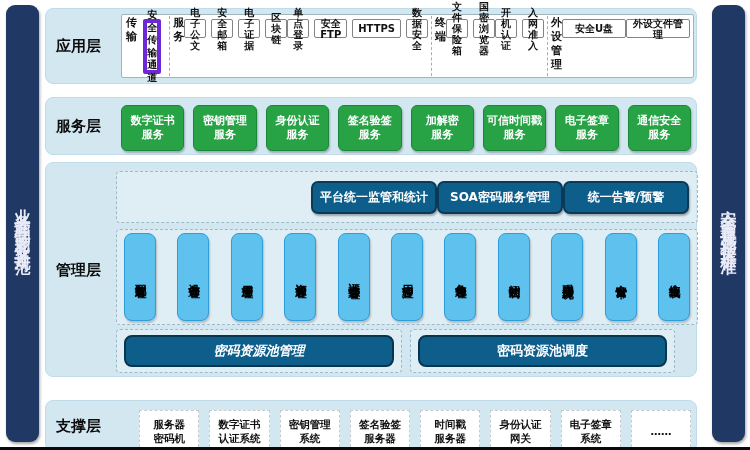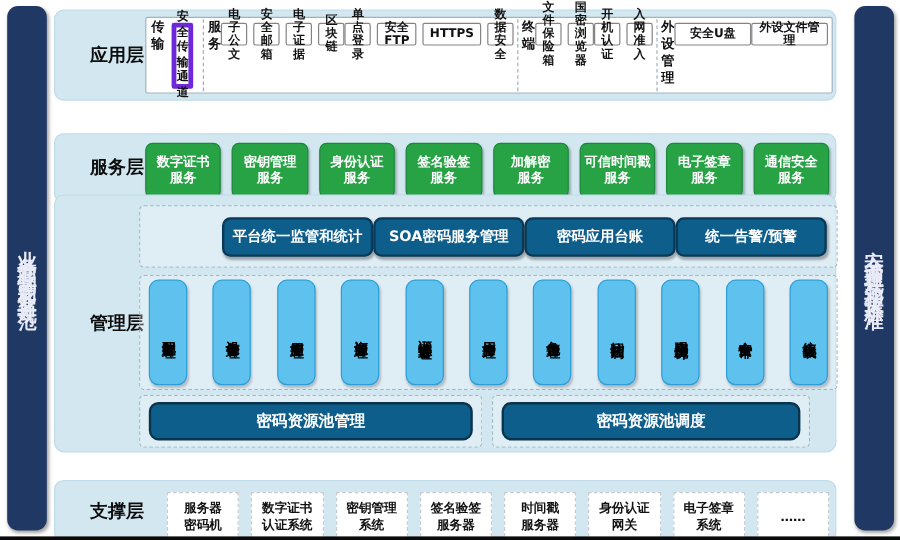--- a/index.html
+++ b/index.html
@@ -11,25 +11,25 @@
   .vbar{position:absolute;top:5px;bottom:8px;width:33px;background:#1f3864;border-radius:9px;
         display:flex;align-items:center;justify-content:center;box-shadow:1px 2px 3px rgba(0,0,0,.35);}
   .vbar.left{left:6px;} .vbar.right{right:5px;}
   .vbar span{writing-mode:vertical-rl;text-orientation:upright;color:#e9ebf7;font-size:16px;
              font-weight:600;letter-spacing:5px;line-height:1;}
 
   
   .band{position:absolute;left:45px;width:652px;background:#d3e7f1;border:1px solid #c0dbe9;
         border-radius:8px;box-sizing:border-box;}
   .band-app{top:8px;height:76px;}
-  .band-svc{top:111px;height:58px;}
+  .band-svc{top:97px;height:58px;}
   .band-mgmt{top:162px;height:215px;}
   .band-sup{top:400px;height:52px;}
   .layer-label{position:absolute;left:10px;top:50%;transform:translateY(-50%);width:64px;
-               text-align:right;font-weight:bold;font-size:15px;color:#0d0d0d;}
+               text-align:left;font-weight:bold;font-size:15px;color:#0d0d0d;}
 
   
   .app-container{position:absolute;left:75px;top:5px;width:573px;height:64px;background:#fff;
                  border:1px solid #9fb4bd;border-radius:2px;display:flex;box-sizing:border-box;}
   .app-group{display:flex;flex-direction:row;box-sizing:border-box;padding:1px 3px 3px;}
   .g-trans{width:67px;} .g-serv{width:268px;} .g-term{width:138px;} .g-peri{flex:1;}
   .vsep{border-left:1px dashed #9fb0ba;margin:1px 0;}
   .group-title{text-align:center;font-weight:bold;font-size:11px;line-height:14px;height:14px;}
   .app-row{display:flex;gap:5px;justify-content:center;margin-top:3px;}
   .app-box{background:#fff;border:1px solid #848484;border-radius:2px;font-weight:bold;font-size:10px;
@@ -55,21 +55,21 @@
   .mgmt-btn{width:126px;height:33px;background:#0e5e8c;border:2px solid #0a3a57;border-radius:7px;
             color:#fff;font-weight:bold;font-size:12px;display:flex;align-items:center;
             justify-content:center;box-shadow:1px 2px 2px rgba(0,0,0,.3);box-sizing:border-box;}
   .box-b{left:70px;top:66px;width:582px;height:96px;display:flex;align-items:center;
          justify-content:space-between;padding:0 7px;}
   .vert-box{width:30px;height:86px;background:#5ec1ee;border:1px solid #2d9ed8;border-radius:8px;
             display:flex;align-items:center;justify-content:center;color:#000;
             box-shadow:1px 2px 2px rgba(0,0,0,.2);}
   .vert-box span{writing-mode:vertical-rl;text-orientation:upright;font-weight:bold;font-size:11.5px;
                  line-height:1;letter-spacing:1px;}
-  .box-c{left:70px;top:166px;width:286px;height:44px;}
+  .box-c{left:70px;top:166px;width:286px;height:44px;font-style:italic;}
   .box-d{left:364px;top:166px;width:265px;height:44px;}
   .pool-bar{position:absolute;left:7px;right:7px;top:5px;bottom:5px;background:#0e5e8c;
             border:2px solid #09344d;border-radius:8px;color:#fff;font-weight:bold;font-size:13px;
             display:flex;align-items:center;justify-content:center;}
 
   
   .sup-row{position:absolute;left:75px;right:5px;top:9px;display:flex;gap:10px;padding-left:18px;}
   .sup-box{flex:1;height:40px;background:#fff;border:1px dashed #c3ccd2;font-weight:bold;font-size:10.5px;
            display:flex;align-items:center;justify-content:center;text-align:center;
            white-space:pre-line;line-height:1.35;}
@@ -164,21 +164,20 @@
 服务</div>
     </div>
   </div>
 
   <div class="band band-mgmt">
     <div class="layer-label">管理层</div>
 
     <div class="dashed-box box-a">
       <div class="mgmt-btn">平台统一监管和统计</div>
       <div class="mgmt-btn">SOA密码服务管理</div>
-      <div class="mgmt-btn">密码应用台账</div>
       <div class="mgmt-btn">统一告警/预警</div>
     </div>
 
     <div class="dashed-box box-b">
       <div class="vert-box">
           <span>配置管理</span>
         </div>
       <div class="vert-box">
           <span>设备管理</span>
         </div>

